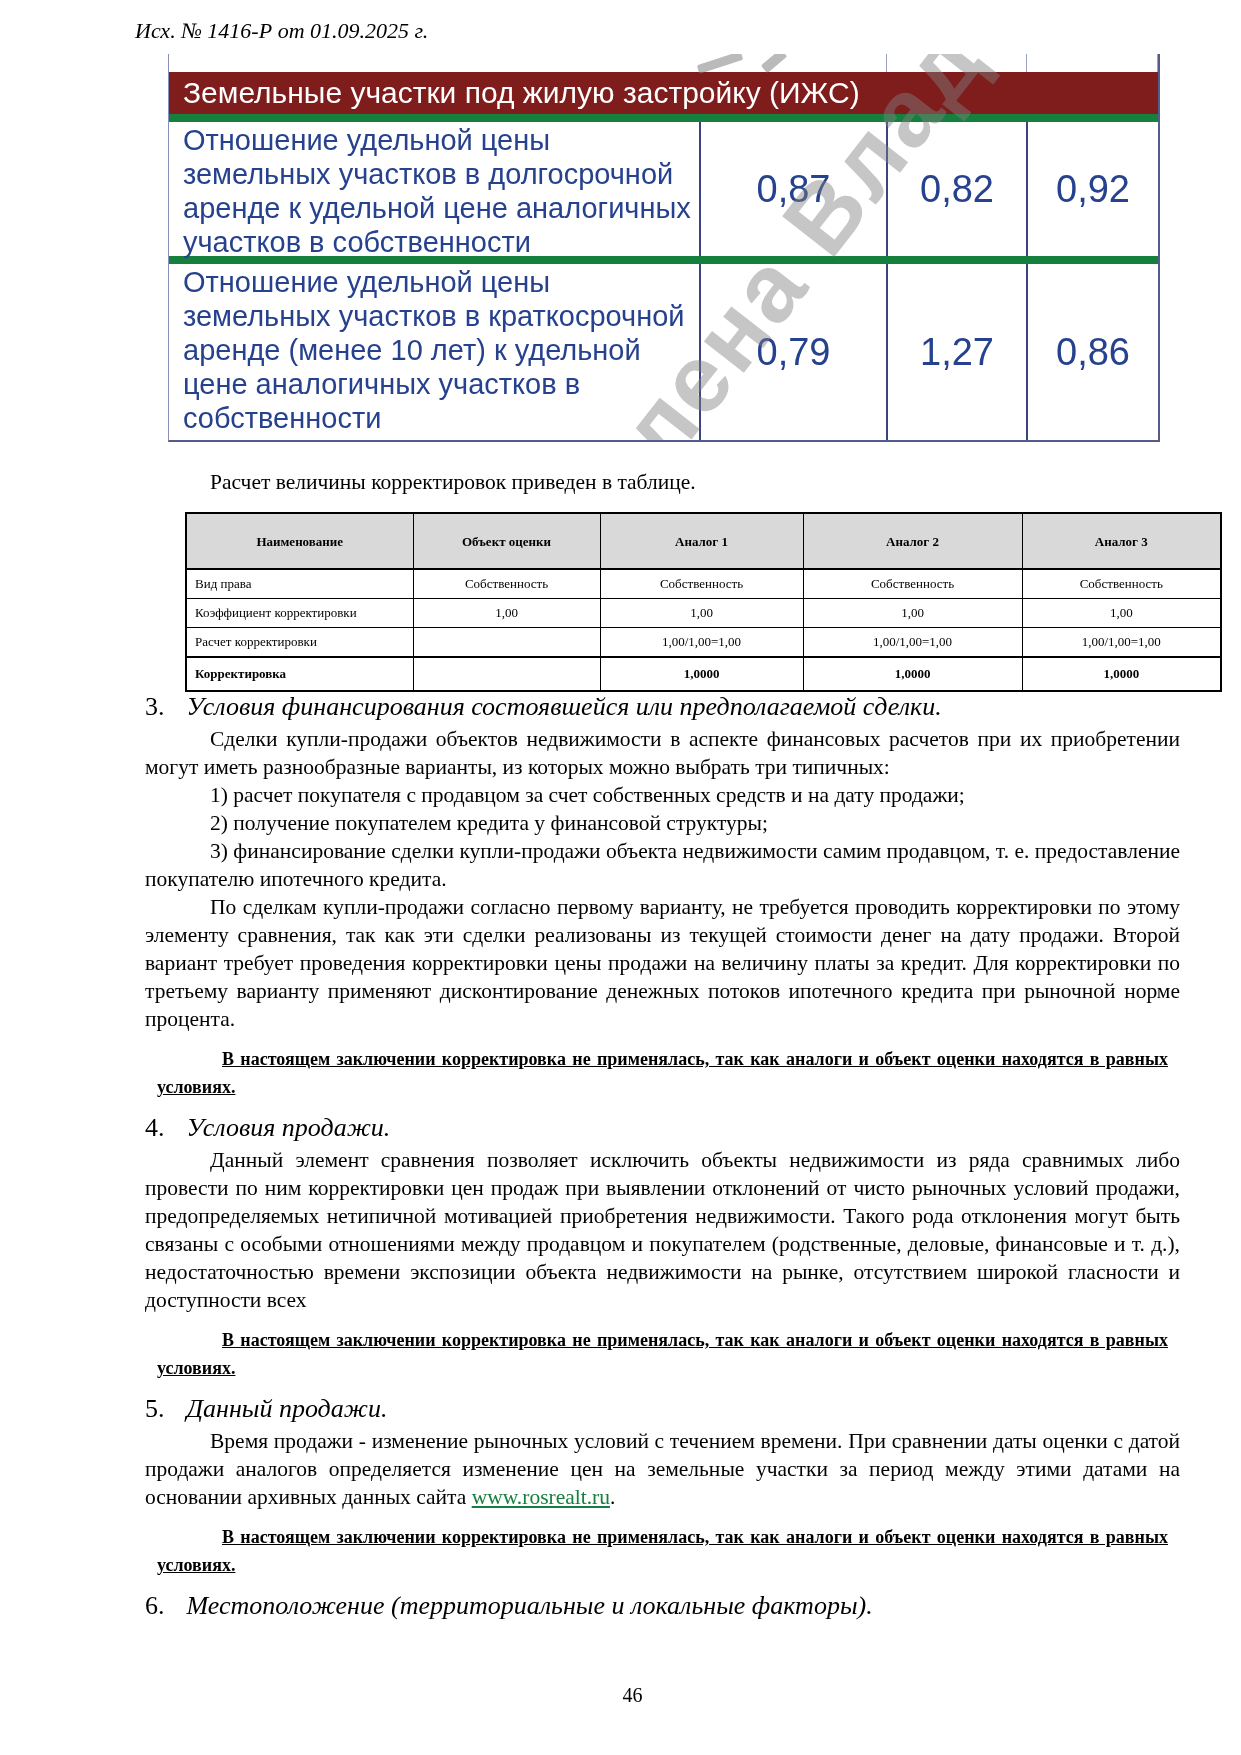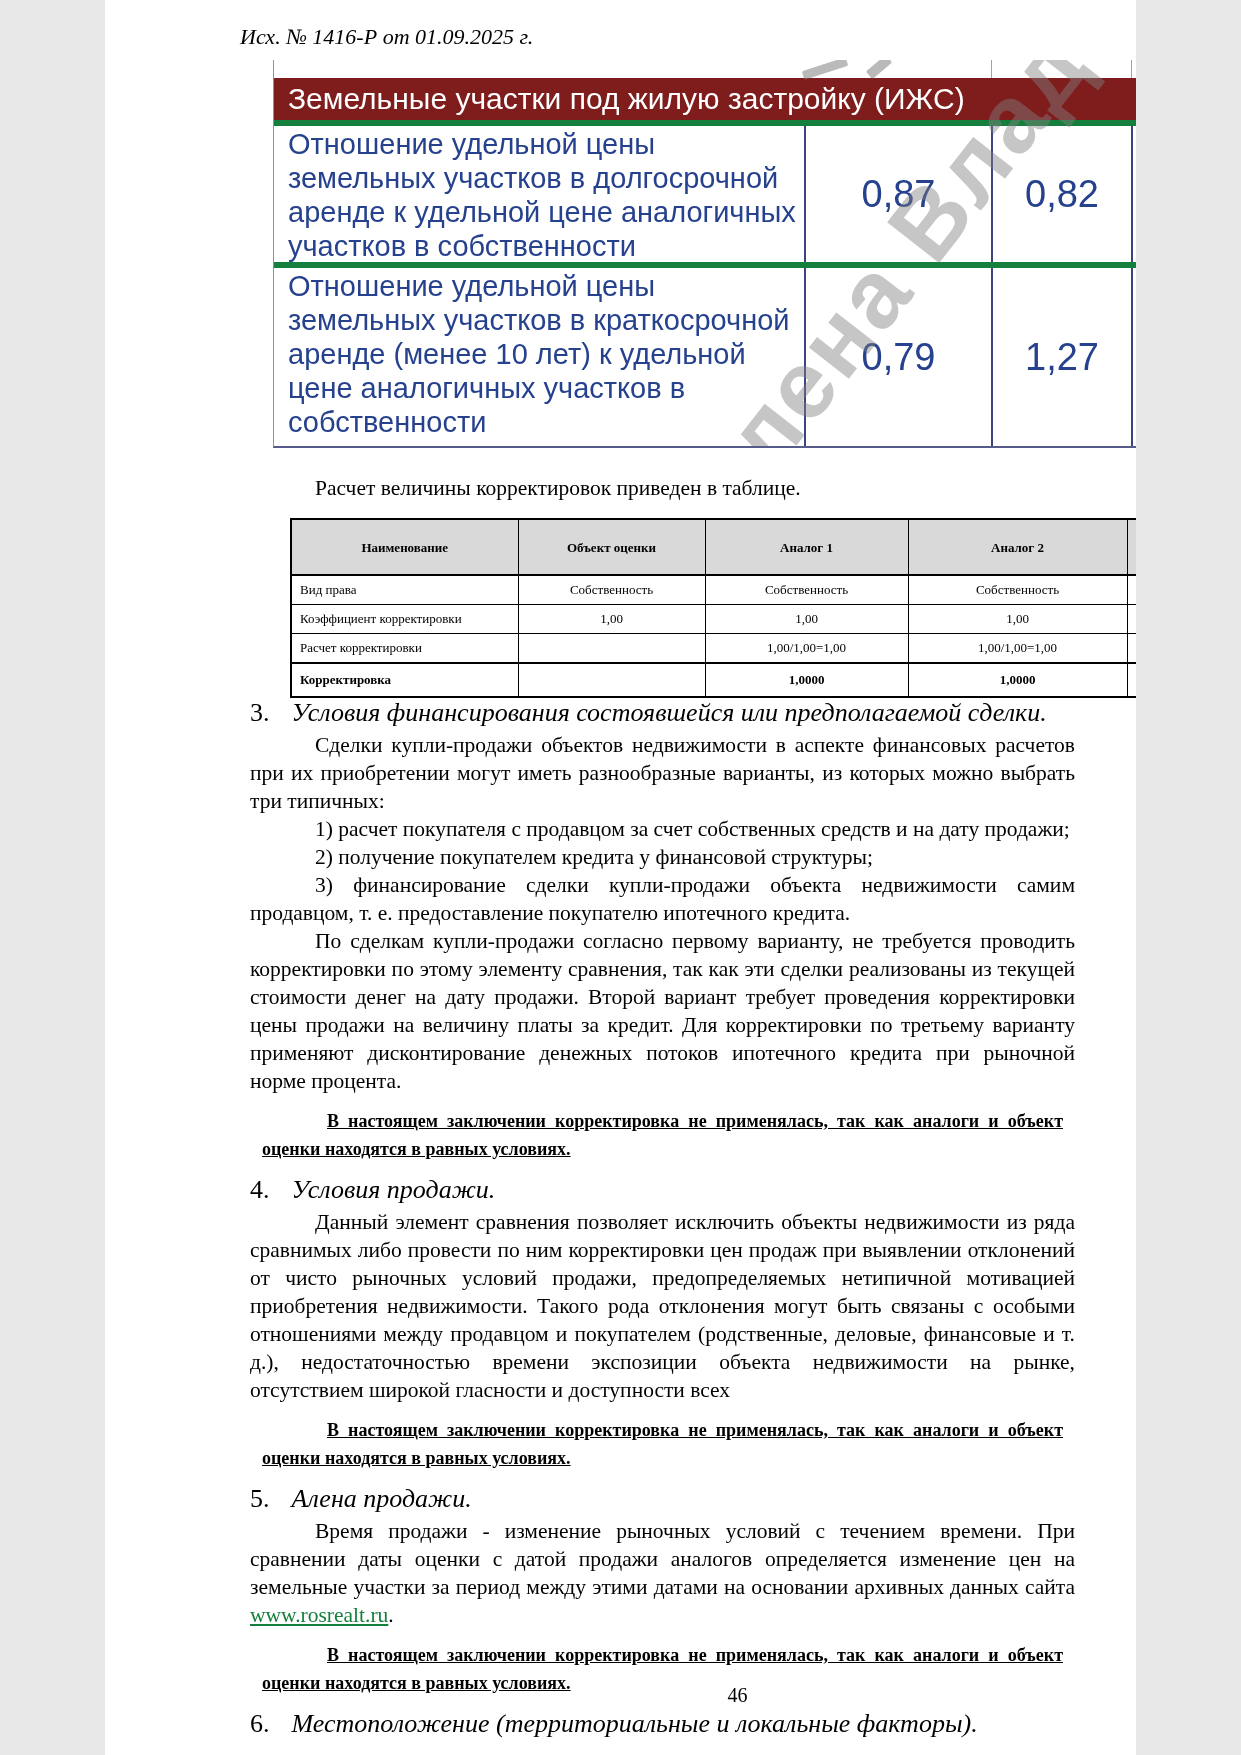--- a/index.html
+++ b/index.html
@@ -1,36 +1,36 @@
 <!DOCTYPE html>
 <html lang="ru"><head>
 <meta charset="utf-8">
 <style>
   html,body{margin:0;padding:0;background:#e8e8e8;}
   .page{
-    position:relative;width:1031px;height:1755px;margin:0 auto;background:#ffffff;
+    position:relative;width:1241px;height:1755px;margin:0 auto;background:#ffffff;
     font-family:"Liberation Serif", serif;color:#000;overflow:hidden;box-sizing:border-box;
-    padding:24px 61px 0 145px;
+    padding:18px 61px 0 145px;
   }
   
   .doc-ref{font-style:italic;font-size:22px;margin-left:-10px;white-space:nowrap;}
   
   .img-table{
     position:relative;margin-top:10px;margin-left:23px;width:992px;
     border-left:1px solid #8a8fb8;border-right:2px solid #565b8c;border-bottom:2px solid #565b8c;
     overflow:hidden;box-sizing:border-box;background:#fff;
   }
   .sliver{position:relative;height:18px;background:#fff;}
   .sliver .vmark{position:absolute;top:0;width:1px;height:18px;background:#9aa0c4;}
   .sliver .smudge{position:absolute;background:rgba(130,130,130,.55);border-radius:2px;}
   .navy-header{
     background:#7f1d1d;color:#fff;font-family:"Liberation Sans", sans-serif;
     font-size:30px;height:42px;line-height:42px;padding-left:14px;white-space:nowrap;overflow:hidden;
   }
-  .img-row{display:flex;box-sizing:border-box;border-top:6px solid #15803d;}
+  .img-row{display:flex;box-sizing:border-box;border-top:8px solid #15803d;}
   .img-row .lbl{
     width:530px;box-sizing:border-box;padding:1px 6px 0 14px;
     font-family:"Liberation Sans", sans-serif;font-size:29px;line-height:34px;color:#26418d;
   }
   .img-row .val{
     box-sizing:border-box;border-left:2px solid #3c4383;display:flex;align-items:center;justify-content:center;
     font-family:"Liberation Sans", sans-serif;font-size:38px;color:#26418d;
   }
   .img-row .v1{width:187px;}
   .img-row .v2{width:140px;}
@@ -162,21 +162,21 @@
   <p class="body">По сделкам купли-продажи согласно первому варианту, не требуется проводить корректировки по этому элементу сравнения, так как эти сделки реализованы из текущей стоимости денег на дату продажи. Второй вариант требует проведения корректировки цены продажи на величину платы за кредит. Для корректировки по третьему варианту применяют дисконтирование денежных потоков ипотечного кредита при рыночной норме процента.</p>
   <p class="conclusion">В настоящем заключении корректировка не применялась, так как аналоги и объект оценки находятся в равных условиях.</p>
 
   <div class="sec-heading">
     <span class="num">4.</span><span class="ttl">Условия продажи.</span>
   </div>
   <p class="body first">Данный элемент сравнения позволяет исключить объекты недвижимости из ряда сравнимых либо провести по ним корректировки цен продаж при выявлении отклонений от чисто рыночных условий продажи, предопределяемых нетипичной мотивацией приобретения недвижимости. Такого рода отклонения могут быть связаны с особыми отношениями между продавцом и покупателем (родственные, деловые, финансовые и т. д.), недостаточностью времени экспозиции объекта недвижимости на рынке, отсутствием широкой гласности и доступности всех</p>
   <p class="conclusion">В настоящем заключении корректировка не применялась, так как аналоги и объект оценки находятся в равных условиях.</p>
 
   <div class="sec-heading">
-    <span class="num">5.</span><span class="ttl">Алена продажи.</span>
+    <span class="num">5.</span><span class="ttl">Данный продажи.</span>
   </div>
   <p class="body first"><span>Время продажи - изменение рыночных условий с течением времени. При сравнении даты оценки с датой продажи аналогов определяется изменение цен на земельные участки за период между этими датами на основании архивных данных сайта </span><a class="doc-link">www.rosrealt.ru</a><span>.</span></p>
   <p class="conclusion">В настоящем заключении корректировка не применялась, так как аналоги и объект оценки находятся в равных условиях.</p>
 
   <div class="sec-heading">
     <span class="num">6.</span><span class="ttl">Местоположение (территориальные и локальные факторы).</span>
   </div>
 
   <div class="page-num">46</div>
 </div>

